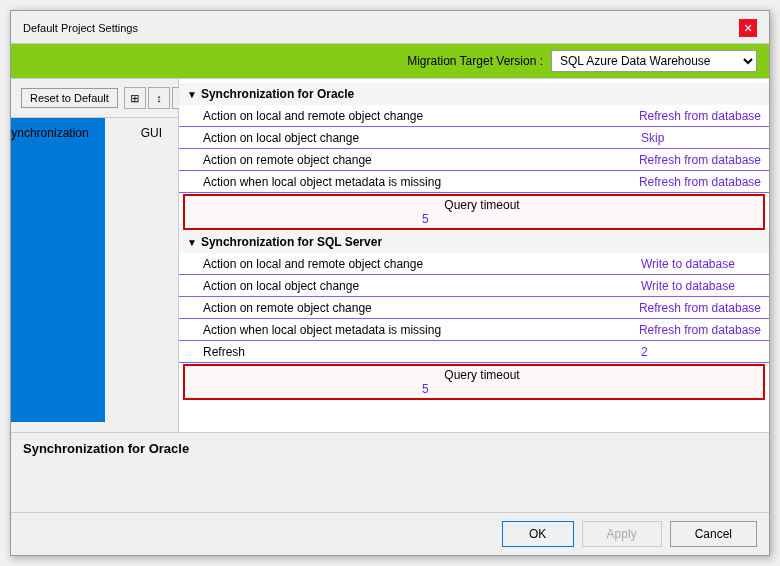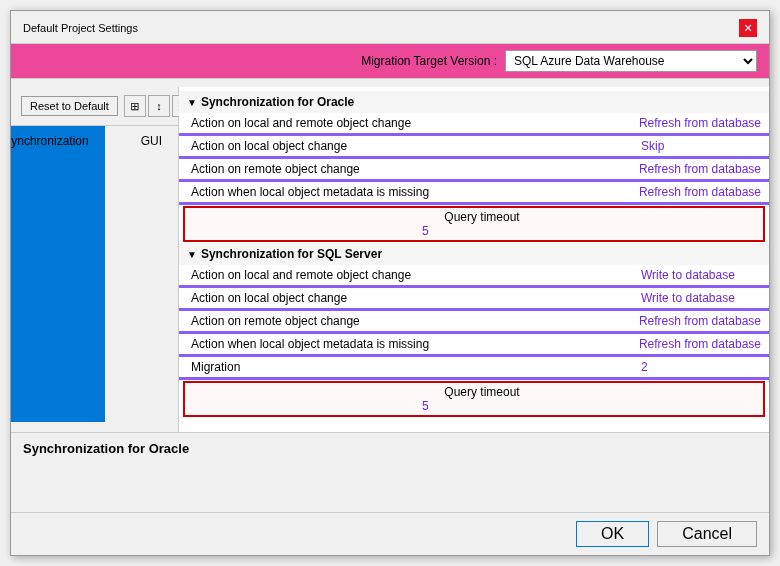--- a/index.html
+++ b/index.html
@@ -46,40 +46,39 @@
       display: flex;
       align-items: center;
       justify-content: center;
     }
     .migration-bar {
       padding: 6px 12px;
       display: flex;
       align-items: center;
       justify-content: flex-end;
       gap: 8px;
-      background: #ec4899;
+      background: #84cc16;
       border-bottom: 1px solid #ccc;
     }
     .migration-label {
       font-size: 12px;
       color: #000;
     }
     .migration-select {
-      width: 252px;
+      width: 206px;
       height: 22px;
       font-size: 12px;
       border: 1px solid #999;
       background: white;
       padding: 0 4px;
     }
     .main-content {
       display: flex;
       flex: 1;
       overflow: hidden;
-      margin-top: 8px;
     }
     .left-panel {
       width: 168px;
       background: #f0f0f0;
       border-right: 1px solid #ccc;
       display: flex;
       flex-direction: column;
     }
     .reset-bar {
       padding: 8px 10px;
@@ -148,22 +147,22 @@
       font-size: 12px;
       cursor: pointer;
     }
     .section-header .chevron {
       margin-right: 4px;
       font-size: 10px;
     }
     .setting-row {
       display: flex;
       align-items: center;
-      padding: 3px 8px 3px 12px;
-      border-bottom: 3px solid #8b5cf6;
+      padding: 3px 8px 3px 24px;
+      border-bottom: 1px solid #8b5cf6;
       min-height: 22px;
     }
     .setting-row.highlighted {
       border: 2px solid #cc0000;
       background: #fff8f8;
       margin: 1px 4px;
       padding: 2px 4px 2px 20px;
       flex-direction: column;
     }
     .setting-name {
@@ -192,21 +191,21 @@
       padding: 8px 12px;
       display: flex;
       justify-content: flex-end;
       gap: 8px;
       background: #f0f0f0;
       border-top: 1px solid #ccc;
     }
     .btn {
       min-width: 72px;
       height: 26px;
-      font-size: 16px;
+      font-size: 12px;
       cursor: pointer;
       background: #f0f0f0;
       border: 1px solid #999;
       padding: 0 24px;
     }
     .btn.primary {
       background: #f0f0f0;
       border: 1px solid #0078d7;
       color: #000;
     }
@@ -302,33 +301,34 @@
         </div>
         <div class="setting-row">
           <span class="setting-name">Action on remote object change</span>
           <span class="setting-value">Refresh from database</span>
         </div>
         <div class="setting-row">
           <span class="setting-name">Action when local object metadata is missing</span>
           <span class="setting-value">Refresh from database</span>
         </div>
         <div class="setting-row">
-          <span class="setting-name">Migration</span>
+          <span class="setting-name">Refresh</span>
           <span class="setting-value">2</span>
         </div>
         <div class="setting-row highlighted">
           <span class="setting-name">Query timeout</span>
           <span class="setting-value">5</span>
         </div>
 
       </div>
     </div>
   </div>
 
   <div class="bottom-section">
     <div class="bottom-section-title">Synchronization for Oracle</div>
   </div>
 
   <div class="button-bar">
     <button class="btn primary">OK</button>
+    <button class="btn apply-btn" disabled="">Apply</button>
     <button class="btn">Cancel</button>
   </div>
 </div>
 
 </body></html>

